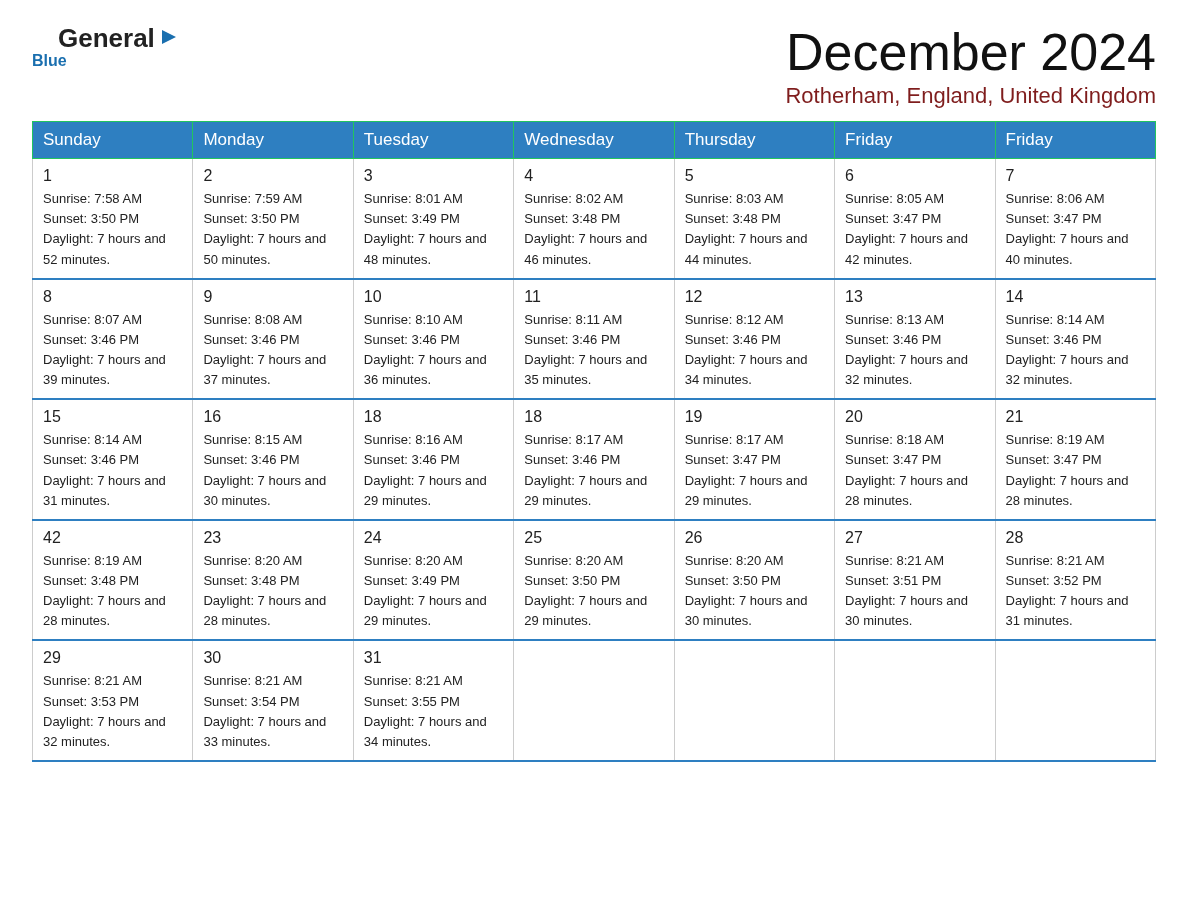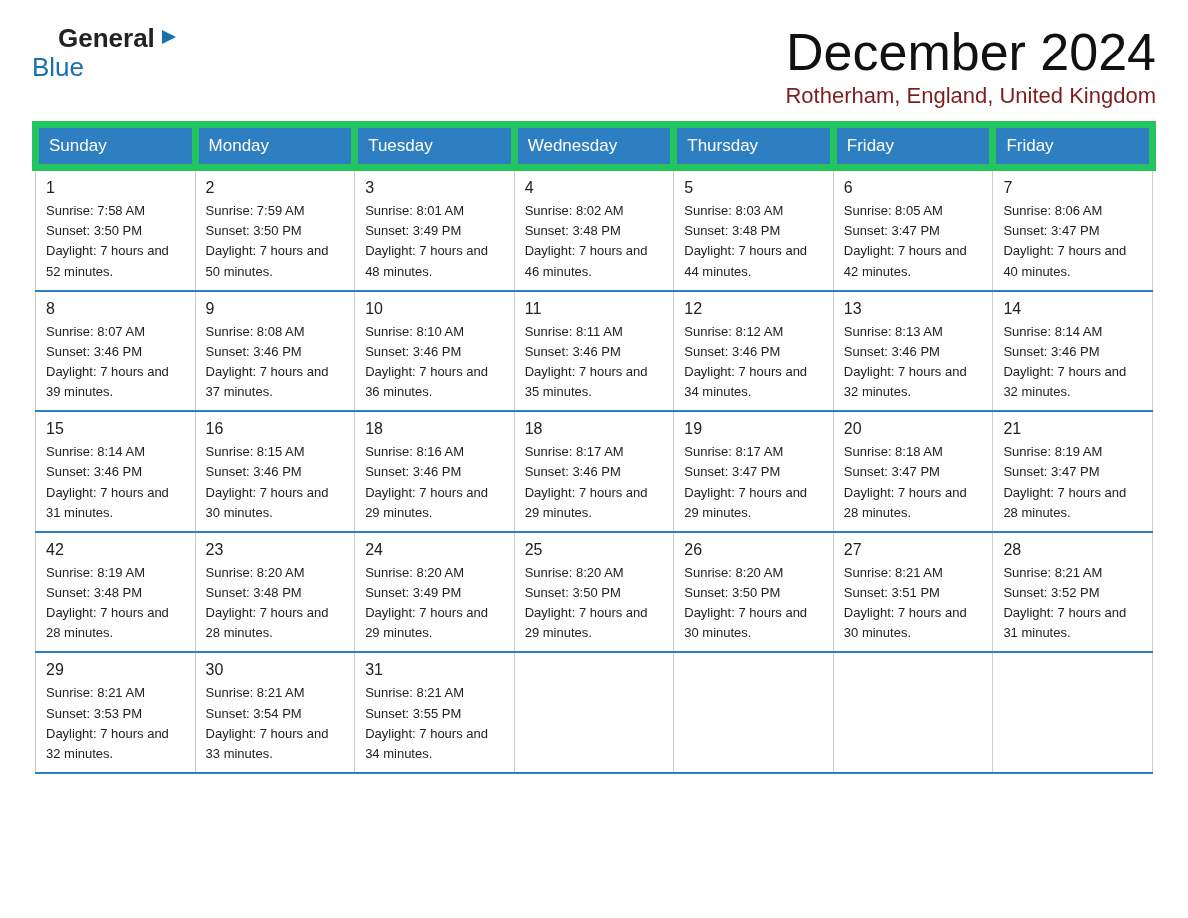--- a/index.html
+++ b/index.html
@@ -27,22 +27,22 @@
       color: #222;
       line-height: 1;
     }
     .logo-line {
       display: flex;
       align-items: center;
       margin-left: 26px;
     }
     .logo-blue-line {
       color: #1a6faf;
-      font-size: 26px;
-      font-weight: normal;
+      font-size: 16px;
+      font-weight: bold;
       margin-top: -4px;
     }
     .title-area {
       text-align: right;
     }
     .month-title {
       font-size: 52px;
       font-weight: normal;
       color: #111;
       line-height: 1.1;
@@ -57,21 +57,21 @@
       border-collapse: collapse;
       margin-top: 12px;
     }
     .calendar th {
       background-color: #2e7fc1;
       color: #fff;
       font-size: 17px;
       font-weight: normal;
       padding: 8px 10px;
       text-align: left;
-      border: 7px solid #22c55e;
+      border: 1px solid #22c55e;
     }
     .calendar td {
       vertical-align: top;
       padding: 8px 10px;
       font-size: 13.5px;
       color: #222;
       border: 1px solid #ccc;
       width: 14.28%;
       min-height: 100px;
       border-bottom: 2px solid #2e7fc1;

